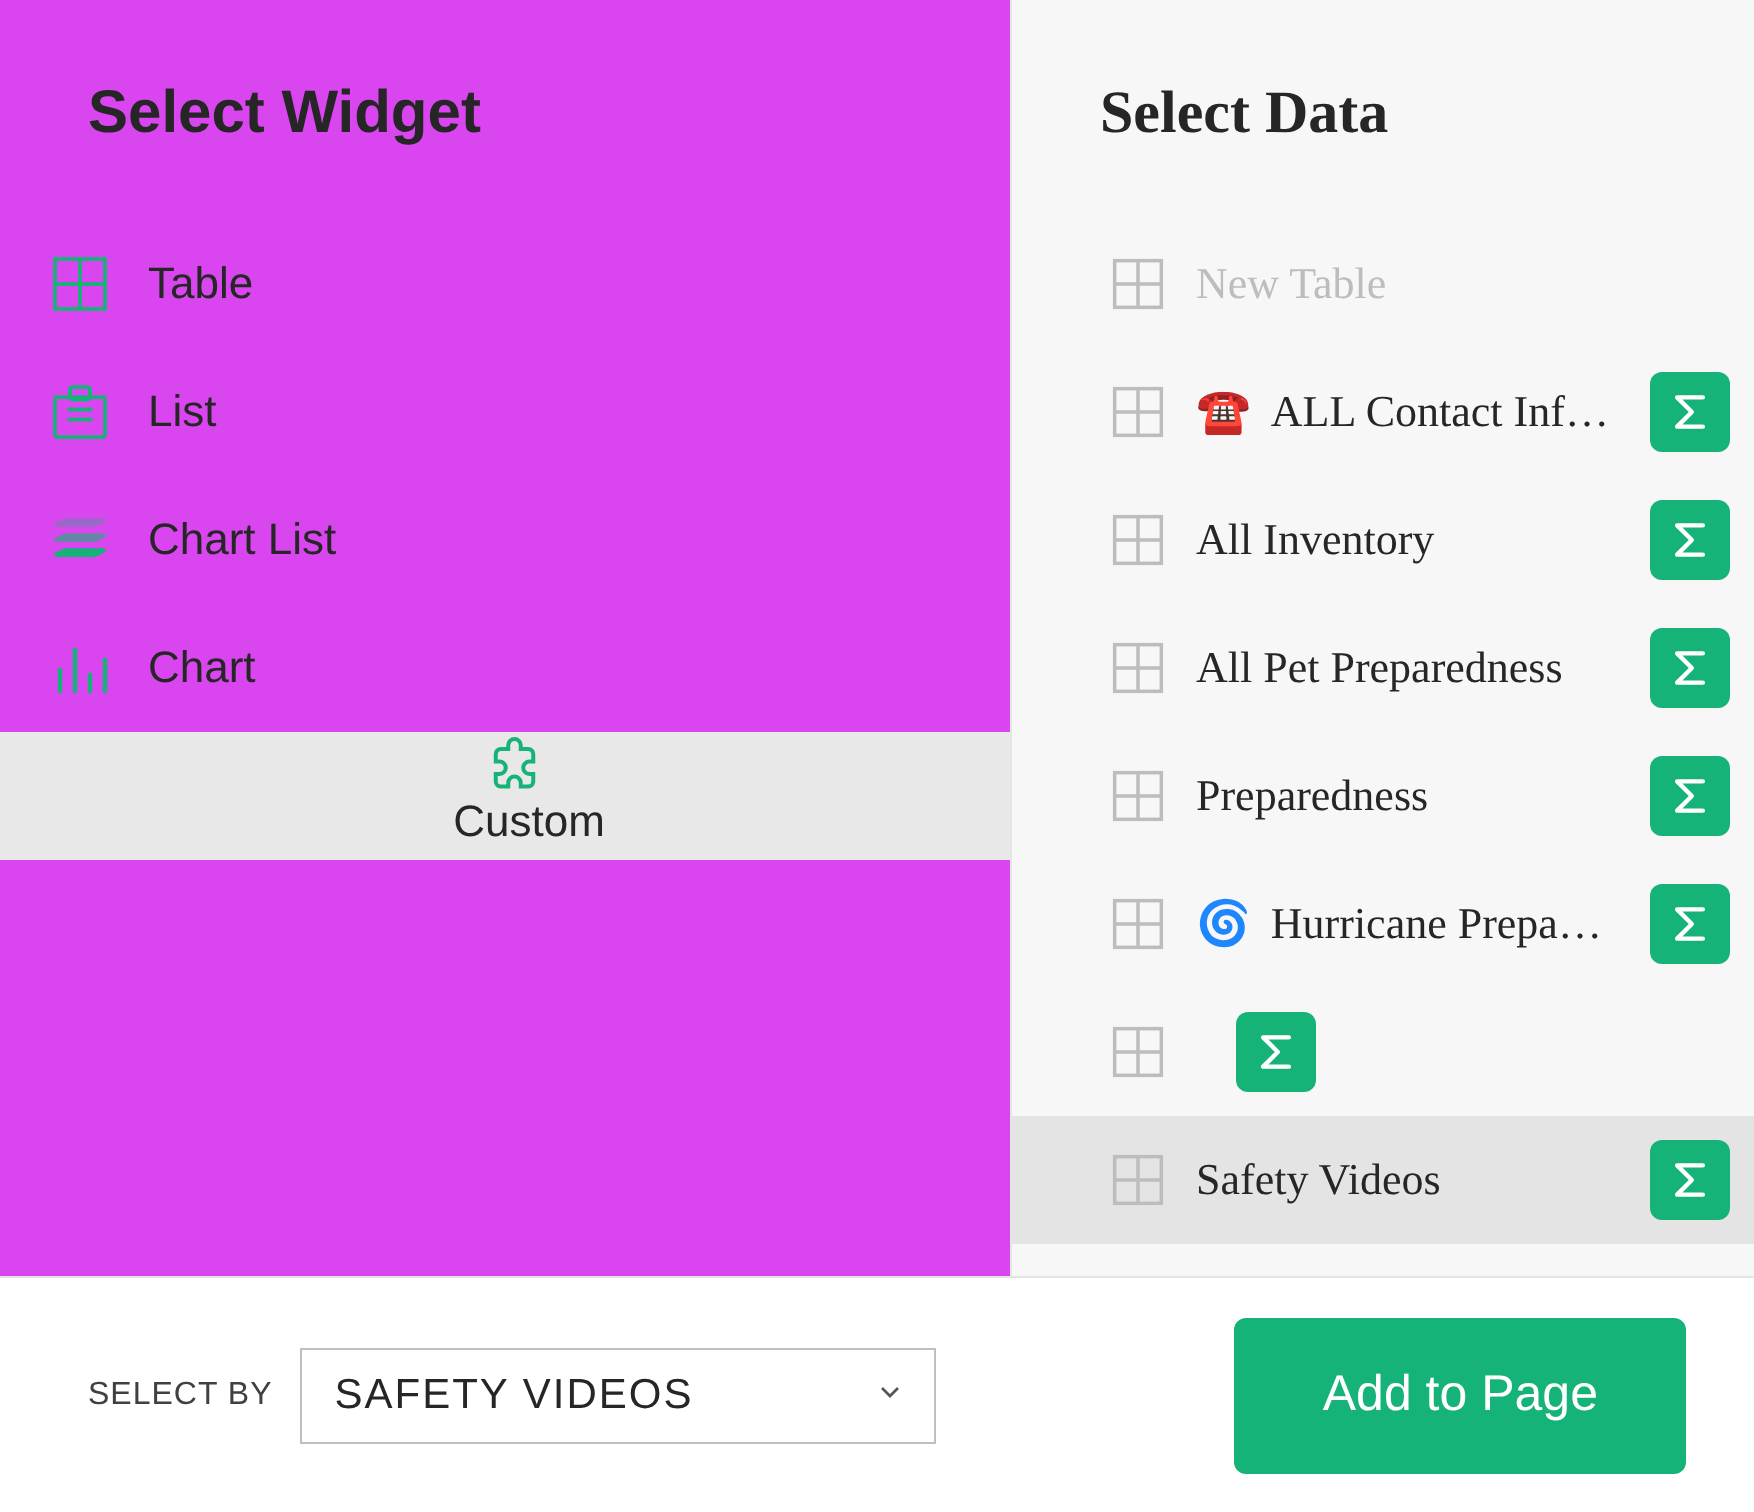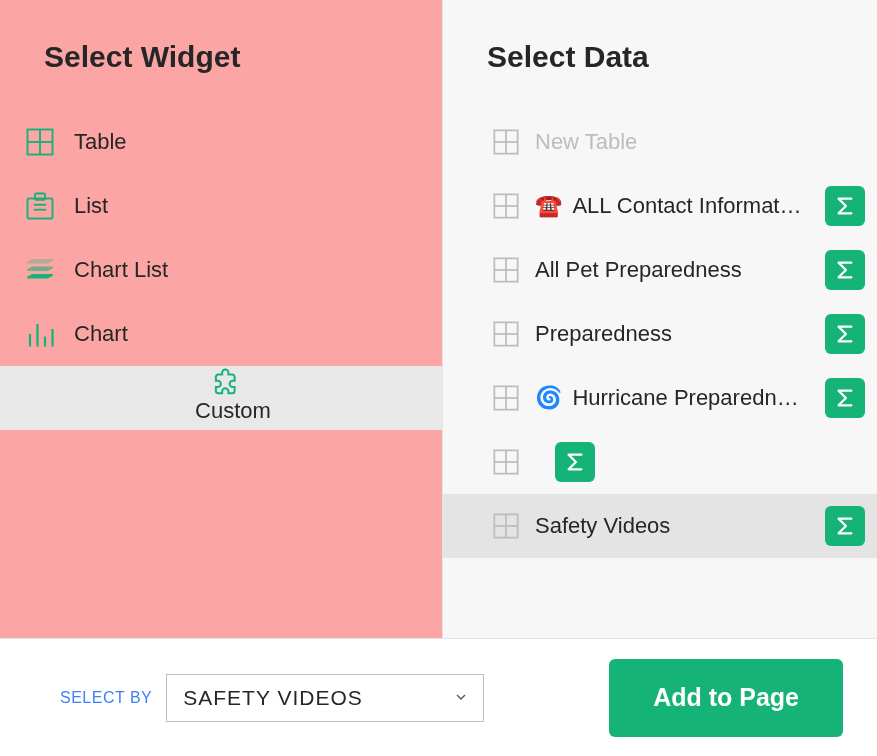--- a/index.html
+++ b/index.html
@@ -11,30 +11,31 @@
   flex-direction: column;
   background: #fff;
   overflow: hidden;
 }
 .main-area {
   display: flex;
   flex: 1;
   min-height: 0;
 }
 .left-panel {
-  width: 443px;
-  background: #fca5a5;
+  width: 506px;
+  background: #d946ef;
   padding-top: 40px;
   border-right: 1px solid #e5e5e5;
 }
 .right-panel {
   flex: 1;
   background: #f7f7f7;
   padding-top: 40px;
   overflow: hidden;
+  font-family: Liberation Serif, serif;
 }
 .panel-title {
   font-size: 30px;
   font-weight: 600;
   color: #262626;
   padding: 0 0 36px 44px;
 }
 .widget-list, .data-list { list-style: none; }
 .widget-item {
   display: flex;
@@ -105,23 +106,22 @@
   height: 118px;
   border-top: 1px solid #e4e4e4;
   display: flex;
   align-items: center;
   padding: 0 34px 0 44px;
   background: #fff;
 }
 .select-by-label {
   font-size: 16px;
   letter-spacing: 0.5px;
-  color: #3b82f6;
+  color: #404040;
   margin-right: 14px;
-  margin-left: 16px;
 }
 .select-by-dropdown {
   position: relative;
   width: 318px;
   height: 48px;
   border: 1px solid #bfbfbf;
   display: flex;
   align-items: center;
   padding: 0 16px;
   font-size: 21px;
@@ -135,21 +135,21 @@
   right: 14px;
   color: #555;
 }
 .spacer { flex: 1; }
 .add-to-page-btn {
   height: 78px;
   padding: 0 44px;
   background: #16b378;
   color: #fff;
   font-size: 25px;
-  font-weight: 700;
+  font-weight: 400;
   border: none;
   border-radius: 6px;
   cursor: pointer;
 }
 </style>
 </head>
 <body>
 
 <div class="main-area">
   <div class="left-panel">
@@ -230,20 +230,35 @@
         <li class="data-item">
           <span class="data-table-icon">
             <svg width="28" height="28" viewBox="0 0 24 24" fill="none" stroke="#bdbdbd" stroke-width="1.5">
               <rect x="2" y="2" width="20" height="20"></rect>
               <line x1="12" y1="2" x2="12" y2="22"></line>
               <line x1="2" y1="12" x2="22" y2="12"></line>
             </svg>
           </span>
           <span class="data-emoji">☎️</span>
           <span class="data-label">ALL Contact Information</span>
+          <span class="sigma-badge">
+            <svg width="22" height="22" viewBox="0 0 24 24" fill="none" stroke="#fff" stroke-width="2.4" stroke-linecap="round" stroke-linejoin="round">
+              <polyline points="19 4 5 4 13 12 5 20 19 20"></polyline>
+            </svg>
+          </span>
+        </li>
+        <li class="data-item">
+          <span class="data-table-icon">
+            <svg width="28" height="28" viewBox="0 0 24 24" fill="none" stroke="#bdbdbd" stroke-width="1.5">
+              <rect x="2" y="2" width="20" height="20"></rect>
+              <line x1="12" y1="2" x2="12" y2="22"></line>
+              <line x1="2" y1="12" x2="22" y2="12"></line>
+            </svg>
+          </span>
+          <span class="data-label">All Inventory</span>
           <span class="sigma-badge">
             <svg width="22" height="22" viewBox="0 0 24 24" fill="none" stroke="#fff" stroke-width="2.4" stroke-linecap="round" stroke-linejoin="round">
               <polyline points="19 4 5 4 13 12 5 20 19 20"></polyline>
             </svg>
           </span>
         </li>
         <li class="data-item">
           <span class="data-table-icon">
             <svg width="28" height="28" viewBox="0 0 24 24" fill="none" stroke="#bdbdbd" stroke-width="1.5">
               <rect x="2" y="2" width="20" height="20"></rect>

